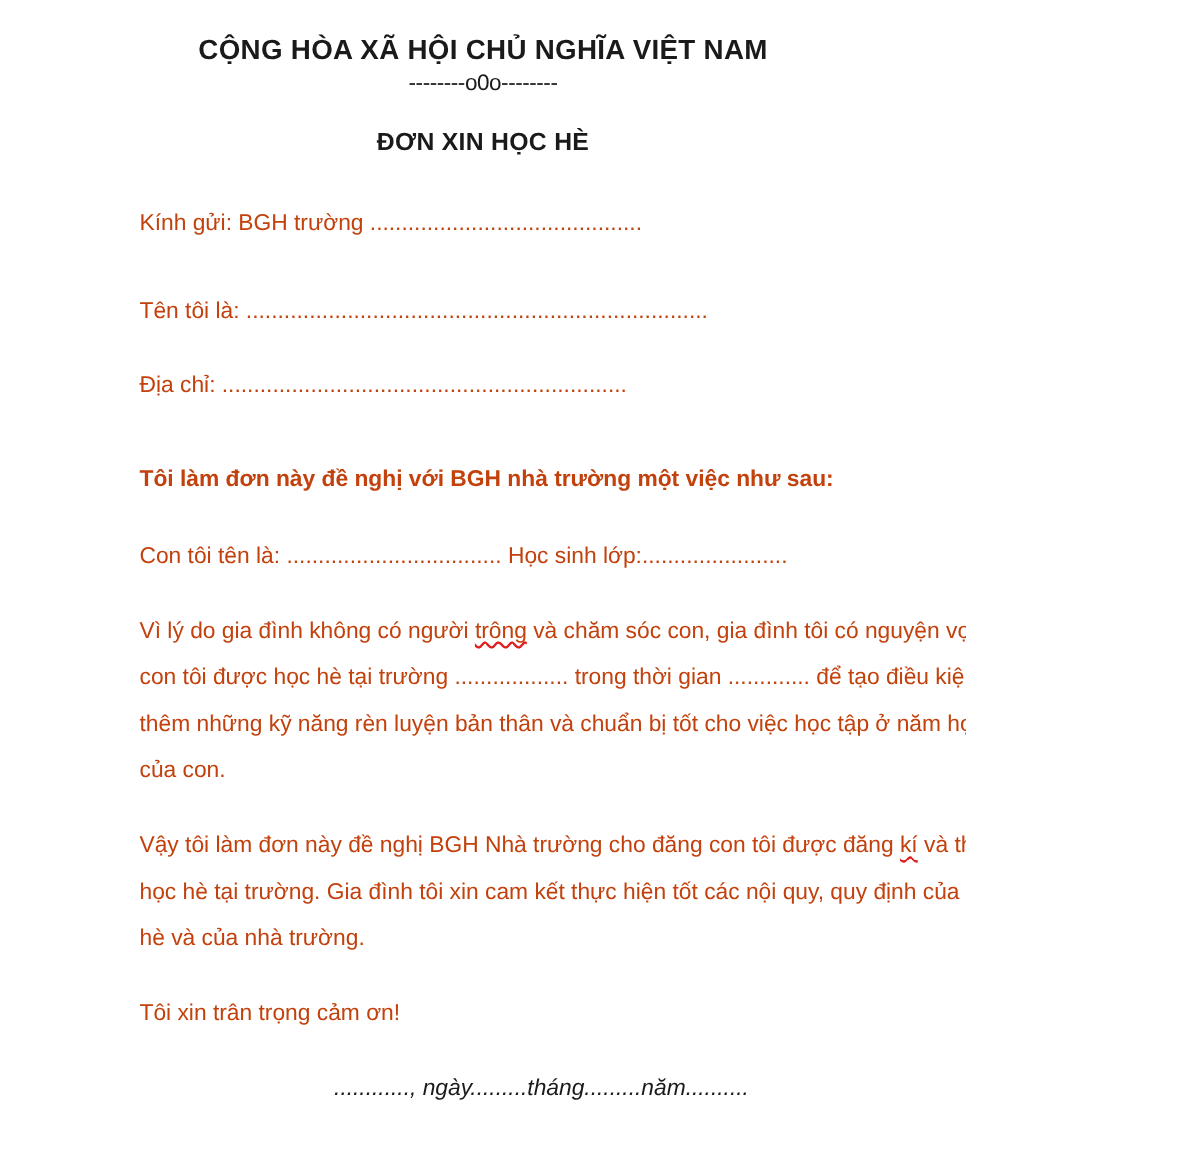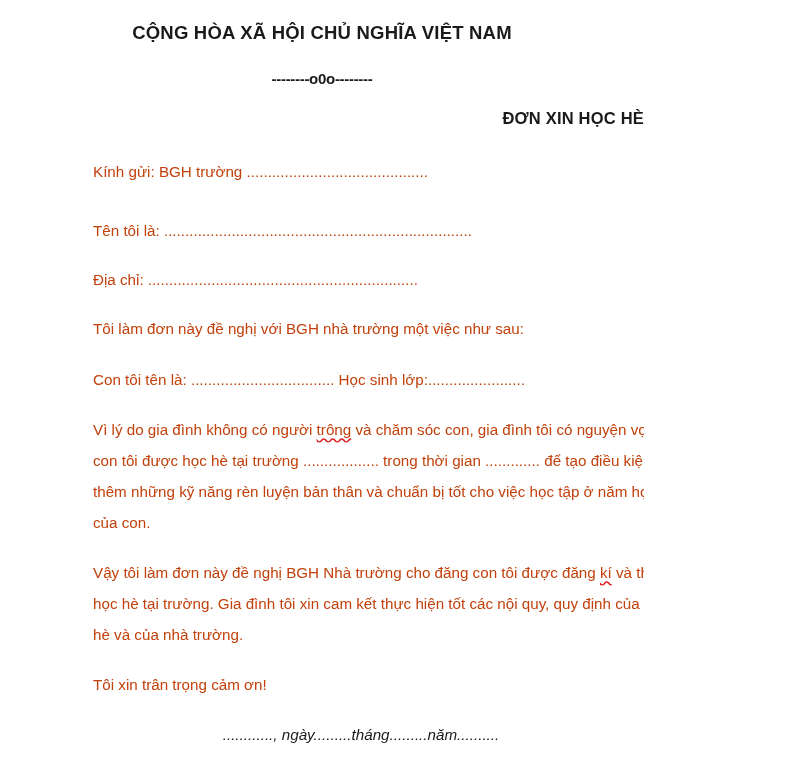--- a/index.html
+++ b/index.html
@@ -37,53 +37,52 @@
     line-height: 1.2;
   }
   .national-motto {
     font-size: 16.5px;
     font-weight: bold;
     margin-top: 19px;
     line-height: 1.2;
   }
   .ornament {
     font-size: 15px;
-    font-weight: bold;
-    margin-top: 26px;
+    font-weight: normal;
+    margin-top: 3px;
     letter-spacing: -0.3px;
     line-height: 1.2;
   }
   .doc-title {
     font-size: 16.5px;
     font-weight: bold;
     margin-top: 21px;
     letter-spacing: 0.2px;
     line-height: 1.2;
-    text-align: right;
   }
 
   
   .body-block {
     margin: 0 auto;
     padding: 0 0 0 0;
     width: 800px;
     box-sizing: border-box;
   }
   .para {
     font-size: 15.2px;
     line-height: 31px;
     margin: 0;
     padding: 0 88px 0 93px;
     text-align: left;
     color: #c2410c;
   }
   .para.gap-top-1 { margin-top: 27px; }
   .para.gap-top-2 { margin-top: 28px; }
   .para.gap-top-3 { margin-top: 18px; }
-  .para.gap-top-4 { margin-top: 18px; }
+  .para.gap-top-4 { margin-top: 32px; font-weight: bold; }
   .para.gap-top-5 { margin-top: 20px; }
   .para.gap-top-6 { margin-top: 19px; }
   .para.gap-top-7 { margin-top: 19px; }
   .para.gap-top-8 { margin-top: 19px; }
 
   .block-para {
     padding-right: 86px;
   }
 
   

